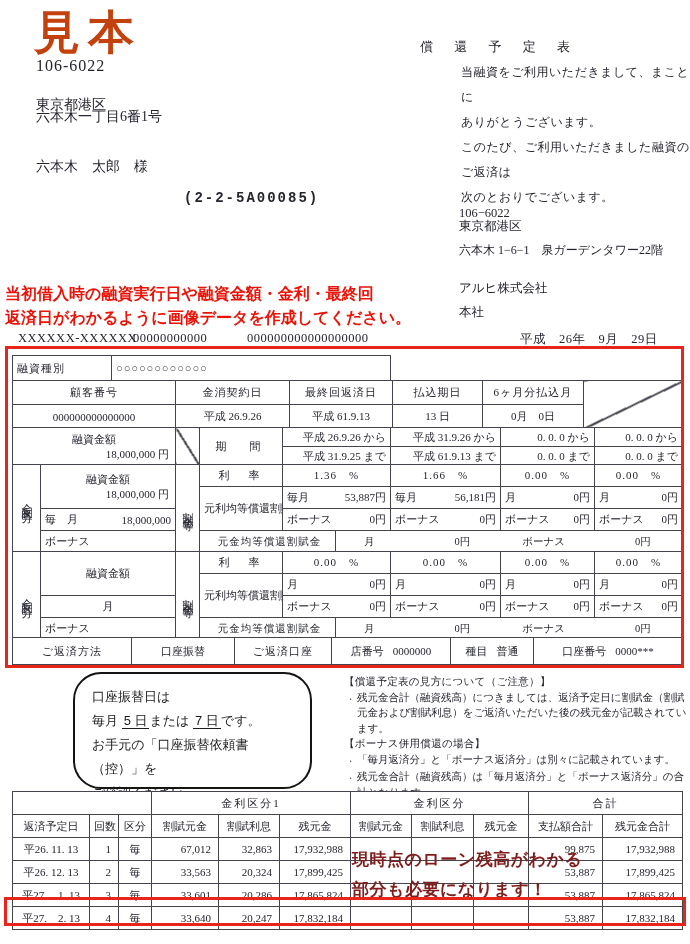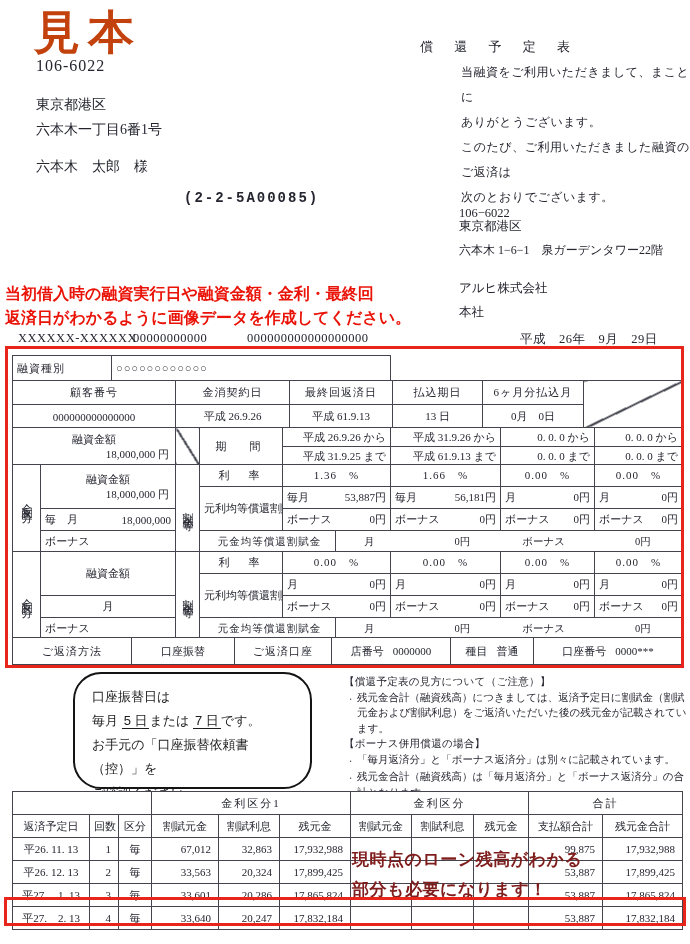--- a/index.html
+++ b/index.html
@@ -8,21 +8,21 @@
     font-family:"Liberation Serif","DejaVu Serif",serif; color:#24252f;
     overflow:hidden; margin:0 auto;
   }
   .abs { position:absolute; }
   .sans { font-family:"Liberation Sans","DejaVu Sans",sans-serif; }
 
   
   .stamp { left:34px; top:2px; font-size:46px; font-weight:700; color:#c2410c; letter-spacing:8px; }
   .r-postal { left:36px; top:57px; font-size:16px; letter-spacing:1px; }
   .r-addr1 { left:36px; top:96px; font-size:14px; }
-  .r-addr2 { left:36px; top:121px; font-size:14px; }
+  .r-addr2 { left:36px; top:108px; font-size:14px; }
   .r-name  { left:36px; top:158px; font-size:14px; }
   .r-code  { left:184px; top:190px; font-size:14px; font-weight:700; letter-spacing:2px; font-family:"Liberation Mono","DejaVu Sans Mono",monospace; }
 
   .intro-title { left:420px; top:38px; width:252px; text-align:left; font-size:13px; letter-spacing:9px; }
   .intro-lines { left:424px; top:60px; font-size:12px; line-height:25px; letter-spacing:0.5px;margin-left:37px; }
 
   .s-postal  { left:459px; top:194px; font-size:12.5px;margin-top:12px; }
   .s-addr1   { left:459px; top:218px; font-size:12.5px; }
   .s-addr2   { left:459px; top:242px; font-size:12px; }
   .s-company { left:459px; top:280px; font-size:12.5px; }

